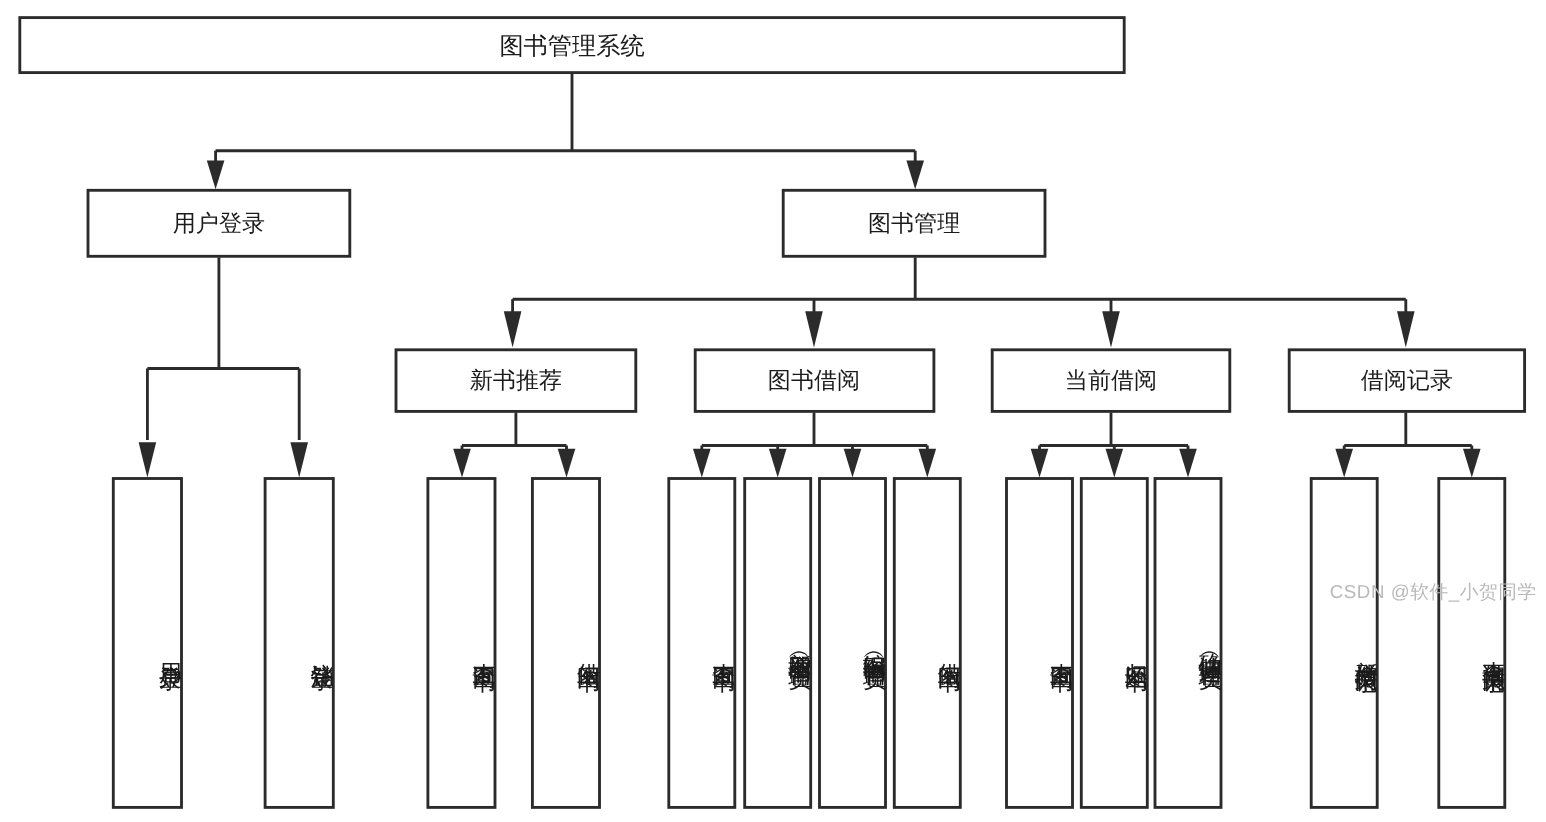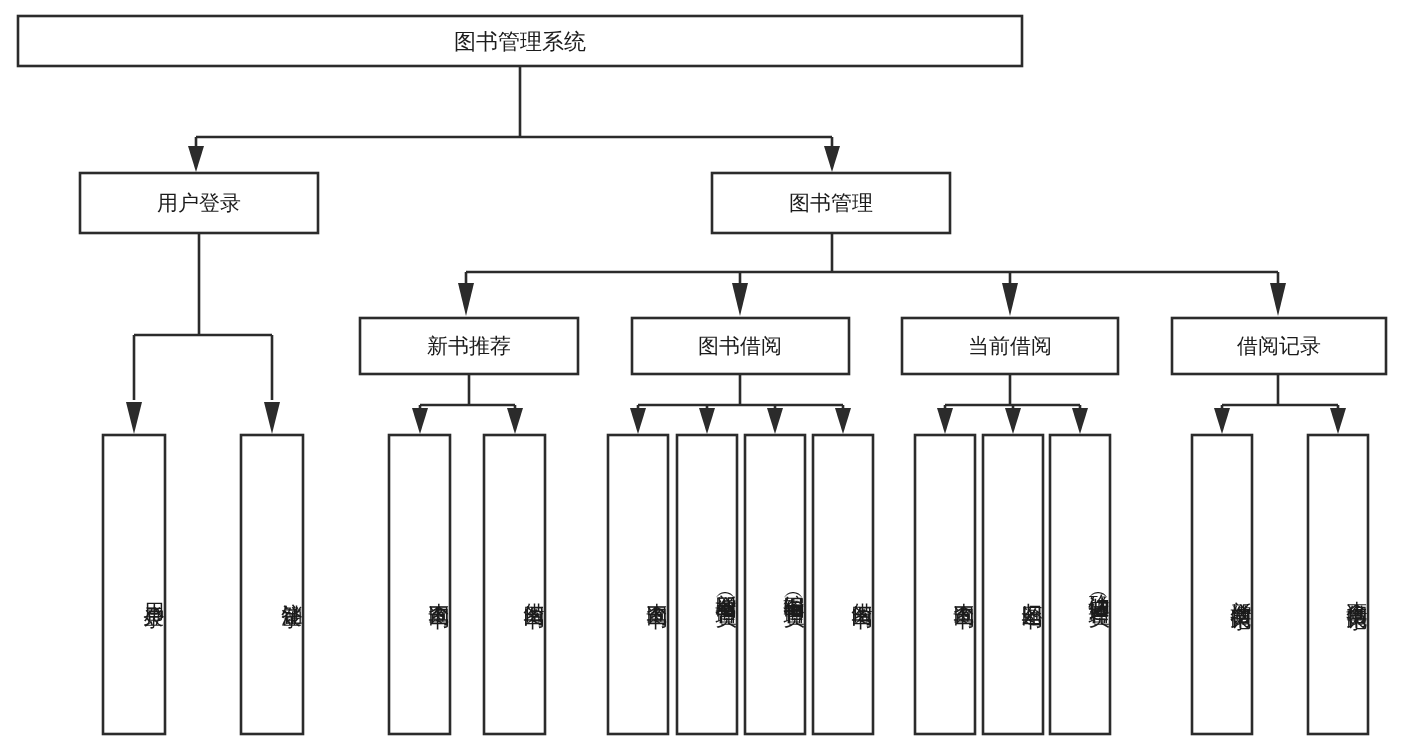--- a/index.html
+++ b/index.html
@@ -176,13 +176,14 @@
   <div class="leaf-label" style="left:608px;top:500px;width:60px;height:180px;">查询图书</div>
   <div class="leaf-label" style="left:677px;top:443px;width:60px;height:285px;">新增图书（管理员）</div>
   <div class="leaf-label" style="left:745px;top:443px;width:60px;height:285px;">编辑图书（管理员）</div>
   <div class="leaf-label" style="left:813px;top:500px;width:60px;height:180px;">借阅图书</div>
   <div class="leaf-label" style="left:915px;top:500px;width:60px;height:180px;">查询图书</div>
   <div class="leaf-label" style="left:983px;top:500px;width:60px;height:180px;">归还图书</div>
   <div class="leaf-label" style="left:1050px;top:443px;width:60px;height:285px;">确认归还（管理员）</div>
   <div class="leaf-label" style="left:1192px;top:470px;width:60px;height:240px;">新增借阅记录</div>
   <div class="leaf-label" style="left:1308px;top:470px;width:60px;height:240px;">查询借阅记录</div>
 
+  <div id="watermark">CSDN @软件_小贺同学</div>
 </div>
 
 </body></html>

